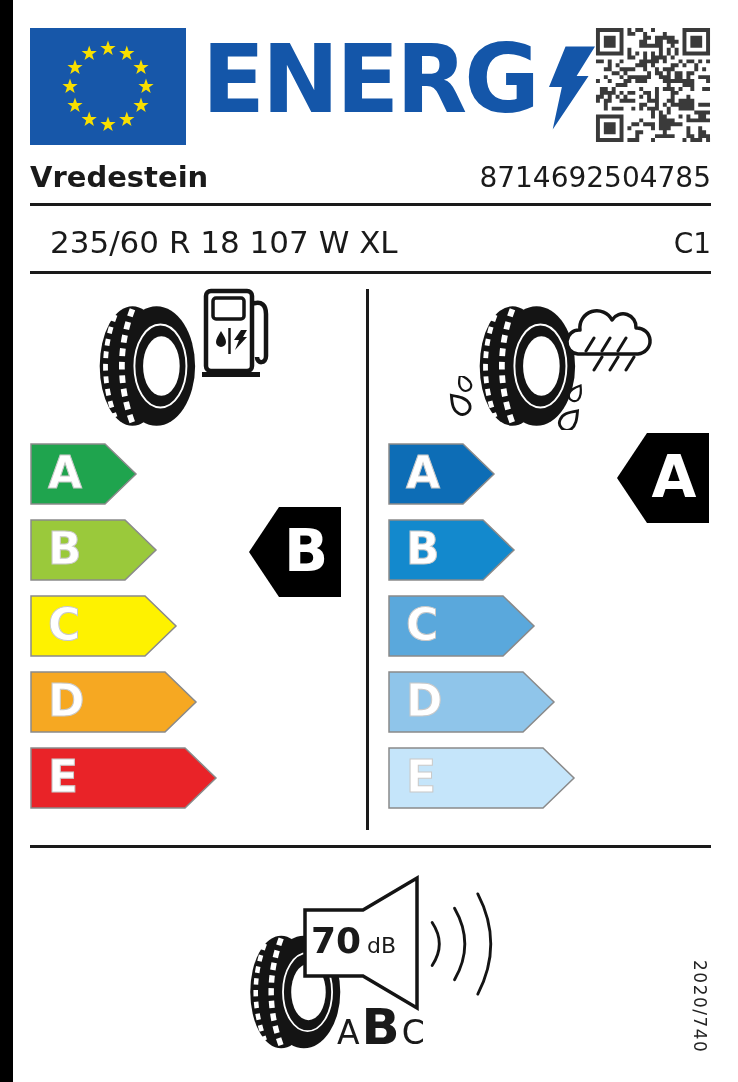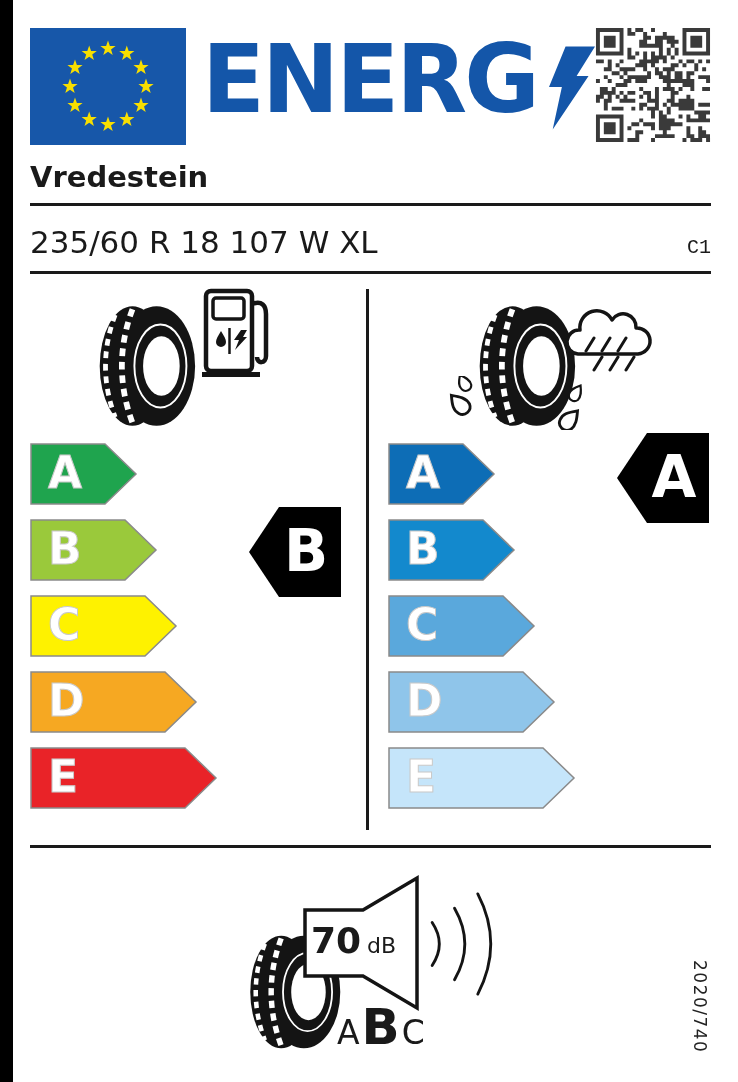--- a/index.html
+++ b/index.html
@@ -14,22 +14,22 @@
   .bolt{position:absolute;left:549px;top:44px;}
   .qr{position:absolute;left:594px;top:26px;}
 
   
   .row1{position:absolute;left:30px;top:160px;width:681px;display:flex;justify-content:space-between;align-items:baseline;}
   .brand{font-size:29px;font-weight:bold;}
   .ean{font-size:28px;}
   .rule{position:absolute;left:30px;width:681px;height:3px;background:#1a1a1a;}
   .rule1{top:203px;}
   .row2{position:absolute;left:30px;top:224px;width:681px;display:flex;justify-content:space-between;align-items:baseline;}
-  .tsize{font-size:31px;}
-  .tclass{font-size:20px;font-family:Liberation Mono, monospace;}
+  .tsize{font-size:31px;margin-left:20px;}
+  .tclass{font-size:28px;}
   .rule2{top:271px;}
   .rule3{top:845px;}
 
   
   .icon{position:absolute;}
   .divider{position:absolute;left:366px;top:289px;width:3px;height:541px;background:#1a1a1a;}
 
   
   .rrow{position:absolute;height:62px;}
   .rrow .lt{position:absolute;left:18px;top:0;width:60px;height:62px;line-height:60px;
@@ -84,20 +84,21 @@
     <g fill="#3a3a3a">
       <path d="M0,0h7v7h-7z M22,0h7v7h-7z M0,22h7v7h-7z"></path>
       <path d="M1,1h5v5h-5z M23,1h5v5h-5z M1,23h5v5h-5z" fill="#fff"></path>
       <path d="M2,2h3v3h-3z M24,2h3v3h-3z M2,24h3v3h-3z"></path>
       <path id="qrm" d="M8,0h1v1h-1zM10,0h1v1h-1zM11,0h1v1h-1zM14,0h1v1h-1zM8,1h1v1h-1zM9,1h1v1h-1zM12,1h1v1h-1zM17,1h1v1h-1zM12,2h1v1h-1zM13,2h1v1h-1zM15,2h1v1h-1zM16,2h1v1h-1zM17,2h1v1h-1zM18,2h1v1h-1zM19,2h1v1h-1zM11,3h1v1h-1zM12,3h1v1h-1zM15,3h1v1h-1zM16,3h1v1h-1zM18,3h1v1h-1zM19,3h1v1h-1zM20,3h1v1h-1zM11,4h1v1h-1zM12,4h1v1h-1zM13,4h1v1h-1zM14,4h1v1h-1zM15,4h1v1h-1zM16,4h1v1h-1zM19,4h1v1h-1zM8,5h1v1h-1zM16,5h1v1h-1zM18,5h1v1h-1zM20,5h1v1h-1zM8,6h1v1h-1zM10,6h1v1h-1zM12,6h1v1h-1zM14,6h1v1h-1zM16,6h1v1h-1zM18,6h1v1h-1zM20,6h1v1h-1zM8,7h1v1h-1zM9,7h1v1h-1zM12,7h1v1h-1zM14,7h1v1h-1zM15,7h1v1h-1zM16,7h1v1h-1zM17,7h1v1h-1zM19,7h1v1h-1zM0,8h1v1h-1zM1,8h1v1h-1zM3,8h1v1h-1zM6,8h1v1h-1zM11,8h1v1h-1zM12,8h1v1h-1zM13,8h1v1h-1zM14,8h1v1h-1zM15,8h1v1h-1zM17,8h1v1h-1zM21,8h1v1h-1zM23,8h1v1h-1zM24,8h1v1h-1zM26,8h1v1h-1zM28,8h1v1h-1zM3,9h1v1h-1zM5,9h1v1h-1zM10,9h1v1h-1zM11,9h1v1h-1zM12,9h1v1h-1zM14,9h1v1h-1zM19,9h1v1h-1zM20,9h1v1h-1zM22,9h1v1h-1zM25,9h1v1h-1zM2,10h1v1h-1zM3,10h1v1h-1zM6,10h1v1h-1zM7,10h1v1h-1zM8,10h1v1h-1zM9,10h1v1h-1zM12,10h1v1h-1zM15,10h1v1h-1zM17,10h1v1h-1zM18,10h1v1h-1zM19,10h1v1h-1zM25,10h1v1h-1zM27,10h1v1h-1zM4,11h1v1h-1zM5,11h1v1h-1zM7,11h1v1h-1zM13,11h1v1h-1zM15,11h1v1h-1zM16,11h1v1h-1zM18,11h1v1h-1zM20,11h1v1h-1zM21,11h1v1h-1zM23,11h1v1h-1zM24,11h1v1h-1zM2,12h1v1h-1zM6,12h1v1h-1zM8,12h1v1h-1zM9,12h1v1h-1zM10,12h1v1h-1zM11,12h1v1h-1zM12,12h1v1h-1zM13,12h1v1h-1zM16,12h1v1h-1zM17,12h1v1h-1zM18,12h1v1h-1zM20,12h1v1h-1zM21,12h1v1h-1zM23,12h1v1h-1zM26,12h1v1h-1zM27,12h1v1h-1zM28,12h1v1h-1zM0,13h1v1h-1zM3,13h1v1h-1zM7,13h1v1h-1zM8,13h1v1h-1zM10,13h1v1h-1zM11,13h1v1h-1zM12,13h1v1h-1zM17,13h1v1h-1zM18,13h1v1h-1zM19,13h1v1h-1zM20,13h1v1h-1zM21,13h1v1h-1zM22,13h1v1h-1zM23,13h1v1h-1zM24,13h1v1h-1zM28,13h1v1h-1zM5,14h1v1h-1zM6,14h1v1h-1zM7,14h1v1h-1zM18,14h1v1h-1zM22,14h1v1h-1zM23,14h1v1h-1zM24,14h1v1h-1zM1,15h1v1h-1zM2,15h1v1h-1zM4,15h1v1h-1zM11,15h1v1h-1zM15,15h1v1h-1zM17,15h1v1h-1zM18,15h1v1h-1zM19,15h1v1h-1zM21,15h1v1h-1zM24,15h1v1h-1zM27,15h1v1h-1zM28,15h1v1h-1zM1,16h1v1h-1zM2,16h1v1h-1zM3,16h1v1h-1zM4,16h1v1h-1zM6,16h1v1h-1zM8,16h1v1h-1zM9,16h1v1h-1zM12,16h1v1h-1zM13,16h1v1h-1zM15,16h1v1h-1zM19,16h1v1h-1zM20,16h1v1h-1zM0,17h1v1h-1zM1,17h1v1h-1zM3,17h1v1h-1zM5,17h1v1h-1zM7,17h1v1h-1zM11,17h1v1h-1zM13,17h1v1h-1zM15,17h1v1h-1zM19,17h1v1h-1zM23,17h1v1h-1zM0,18h1v1h-1zM2,18h1v1h-1zM3,18h1v1h-1zM6,18h1v1h-1zM7,18h1v1h-1zM8,18h1v1h-1zM9,18h1v1h-1zM13,18h1v1h-1zM14,18h1v1h-1zM15,18h1v1h-1zM18,18h1v1h-1zM19,18h1v1h-1zM21,18h1v1h-1zM22,18h1v1h-1zM23,18h1v1h-1zM24,18h1v1h-1zM2,19h1v1h-1zM11,19h1v1h-1zM12,19h1v1h-1zM15,19h1v1h-1zM17,19h1v1h-1zM19,19h1v1h-1zM20,19h1v1h-1zM21,19h1v1h-1zM22,19h1v1h-1zM23,19h1v1h-1zM24,19h1v1h-1zM26,19h1v1h-1zM27,19h1v1h-1zM28,19h1v1h-1zM2,20h1v1h-1zM4,20h1v1h-1zM5,20h1v1h-1zM6,20h1v1h-1zM9,20h1v1h-1zM11,20h1v1h-1zM13,20h1v1h-1zM14,20h1v1h-1zM15,20h1v1h-1zM18,20h1v1h-1zM21,20h1v1h-1zM22,20h1v1h-1zM23,20h1v1h-1zM24,20h1v1h-1zM14,21h1v1h-1zM16,21h1v1h-1zM18,21h1v1h-1zM25,21h1v1h-1zM26,21h1v1h-1zM27,21h1v1h-1zM28,21h1v1h-1zM14,22h1v1h-1zM16,22h1v1h-1zM17,22h1v1h-1zM21,22h1v1h-1zM23,22h1v1h-1zM26,22h1v1h-1zM27,22h1v1h-1zM11,23h1v1h-1zM16,23h1v1h-1zM17,23h1v1h-1zM18,23h1v1h-1zM19,23h1v1h-1zM23,23h1v1h-1zM24,23h1v1h-1zM25,23h1v1h-1zM26,23h1v1h-1zM27,23h1v1h-1zM28,23h1v1h-1zM9,24h1v1h-1zM10,24h1v1h-1zM12,24h1v1h-1zM13,24h1v1h-1zM14,24h1v1h-1zM16,24h1v1h-1zM17,24h1v1h-1zM18,24h1v1h-1zM19,24h1v1h-1zM20,24h1v1h-1zM21,24h1v1h-1zM8,25h1v1h-1zM14,25h1v1h-1zM16,25h1v1h-1zM17,25h1v1h-1zM18,25h1v1h-1zM23,25h1v1h-1zM26,25h1v1h-1zM10,26h1v1h-1zM11,26h1v1h-1zM17,26h1v1h-1zM23,26h1v1h-1zM26,26h1v1h-1zM27,26h1v1h-1zM10,27h1v1h-1zM15,27h1v1h-1zM16,27h1v1h-1zM17,27h1v1h-1zM18,27h1v1h-1zM19,27h1v1h-1zM23,27h1v1h-1zM24,27h1v1h-1zM26,27h1v1h-1zM27,27h1v1h-1zM28,27h1v1h-1zM8,28h1v1h-1zM9,28h1v1h-1zM10,28h1v1h-1zM14,28h1v1h-1zM22,28h1v1h-1zM24,28h1v1h-1zM25,28h1v1h-1zM26,28h1v1h-1zM28,28h1v1h-1z"></path>
     </g>
   </svg>
 
   <div class="row1">
     <span class="brand">Vredestein</span>
+    <span class="ean">8714692504785</span>
   </div>
   <div class="rule rule1"></div>
   <div class="row2">
     <span class="tsize">235/60 R 18 107 W XL</span>
     <span class="tclass">C1</span>
   </div>
   <div class="rule rule2"></div>
 
   <svg style="position:absolute;left:0;top:0;width:0;height:0">
     <defs>

